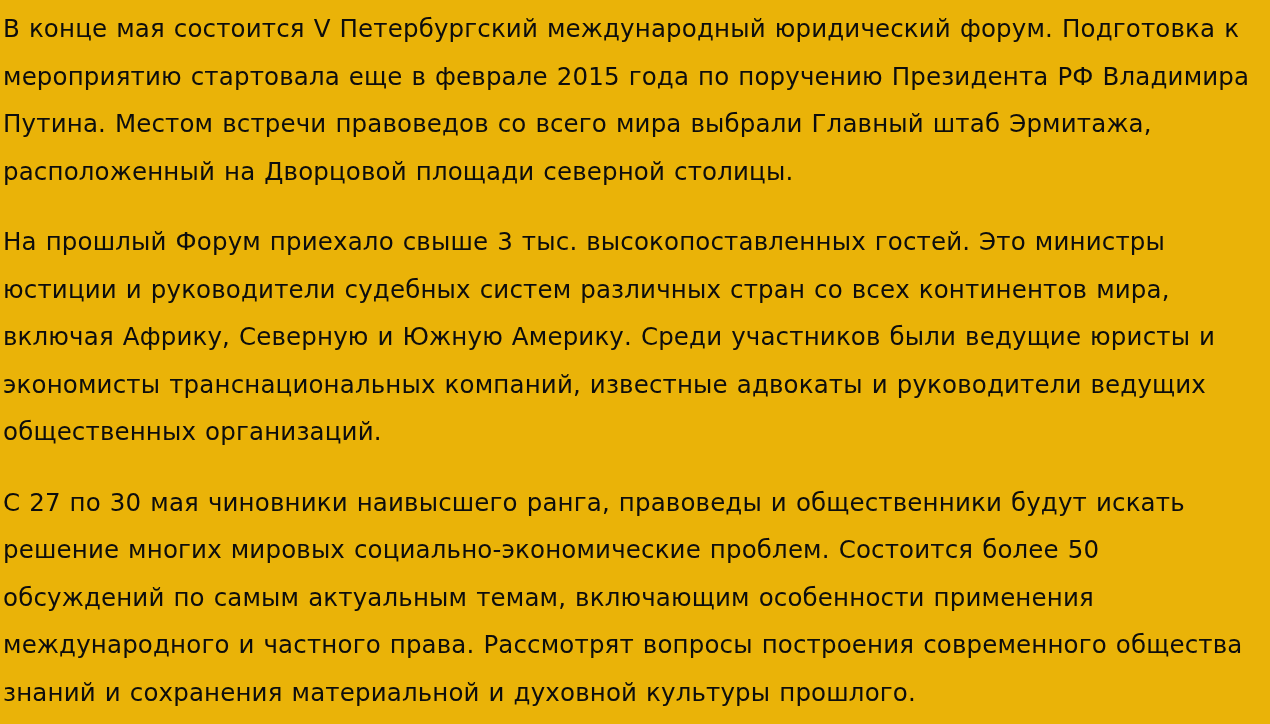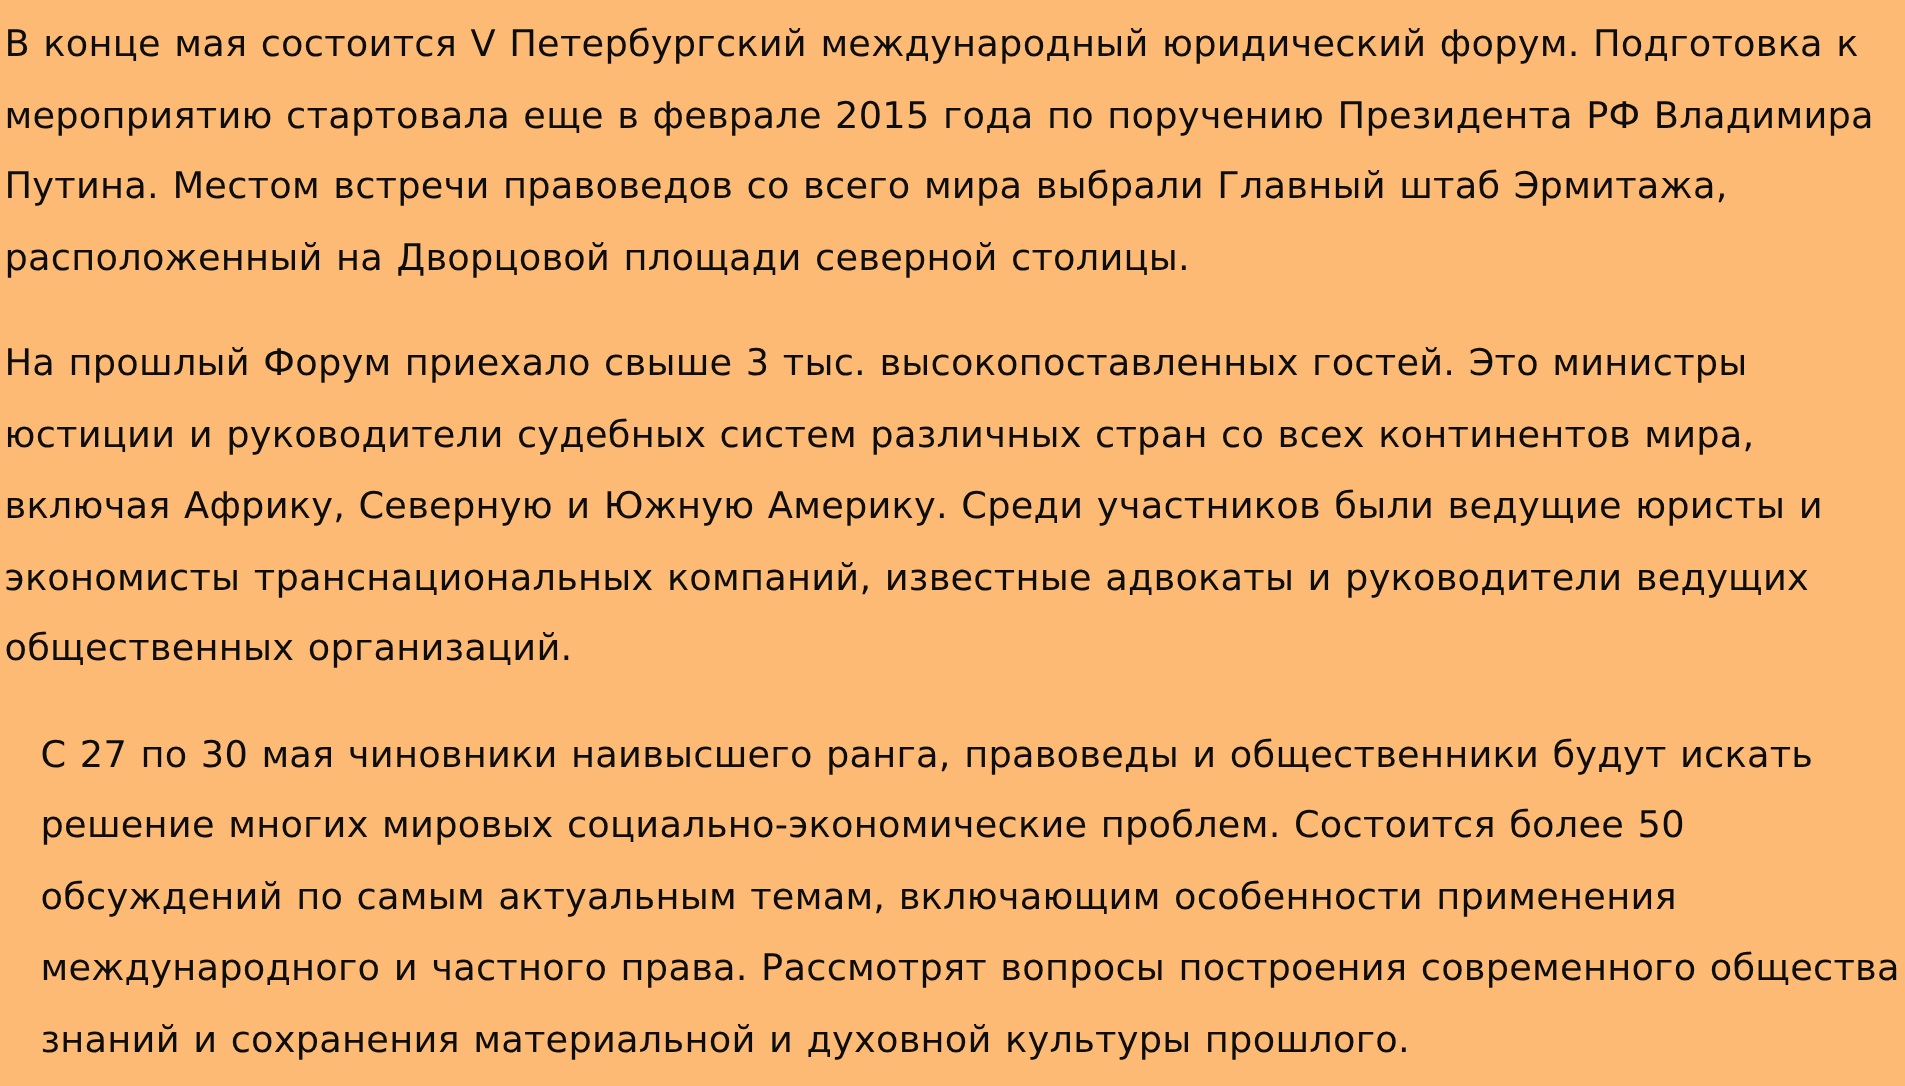--- a/index.html
+++ b/index.html
@@ -11,34 +11,33 @@
     width: 1270px;
     height: 724px;
     overflow: hidden;
     font-family: "DejaVu Sans", "Liberation Sans", sans-serif;
   }
   main.document-page {
     box-sizing: border-box;
     width: 1270px;
     height: 724px;
     padding: 5px 2px 0 3px;
-    background: #fdba74;
+    background: #eab308;
   }
   p.paragraph {
     margin: 0 0 23px 0;
     font-size: 24.5px;
     line-height: 47.5px;
     letter-spacing: 0.15px;
     color: #0d0d0d;
     text-align: left;
     word-spacing: 1px;
   }
   p.paragraph:last-child {
     margin-bottom: 0;
-    margin-left: 24px;
   }
 </style>
 </head>
 <body>
 
 <main class="document-page">
   <p class="paragraph">В конце мая состоится V Петербургский международный юридический форум. Подготовка к мероприятию стартовала еще в феврале 2015 года по поручению Президента РФ Владимира Путина. Местом встречи правоведов со всего мира выбрали Главный штаб Эрмитажа, расположенный на Дворцовой площади северной столицы.</p>
   <p class="paragraph">На прошлый Форум приехало свыше 3 тыс. высокопоставленных гостей. Это министры юстиции и руководители судебных систем различных стран со всех континентов мира, включая Африку, Северную и Южную Америку. Среди участников были ведущие юристы и экономисты транснациональных компаний, известные адвокаты и руководители ведущих общественных организаций.</p>
   <p class="paragraph">С 27 по 30 мая чиновники наивысшего ранга, правоведы и общественники будут искать решение многих мировых социально-экономические проблем. Состоится более 50 обсуждений по самым актуальным темам, включающим особенности применения международного и частного права. Рассмотрят вопросы построения современного общества знаний и сохранения материальной и духовной культуры прошлого.</p>
 </main>

